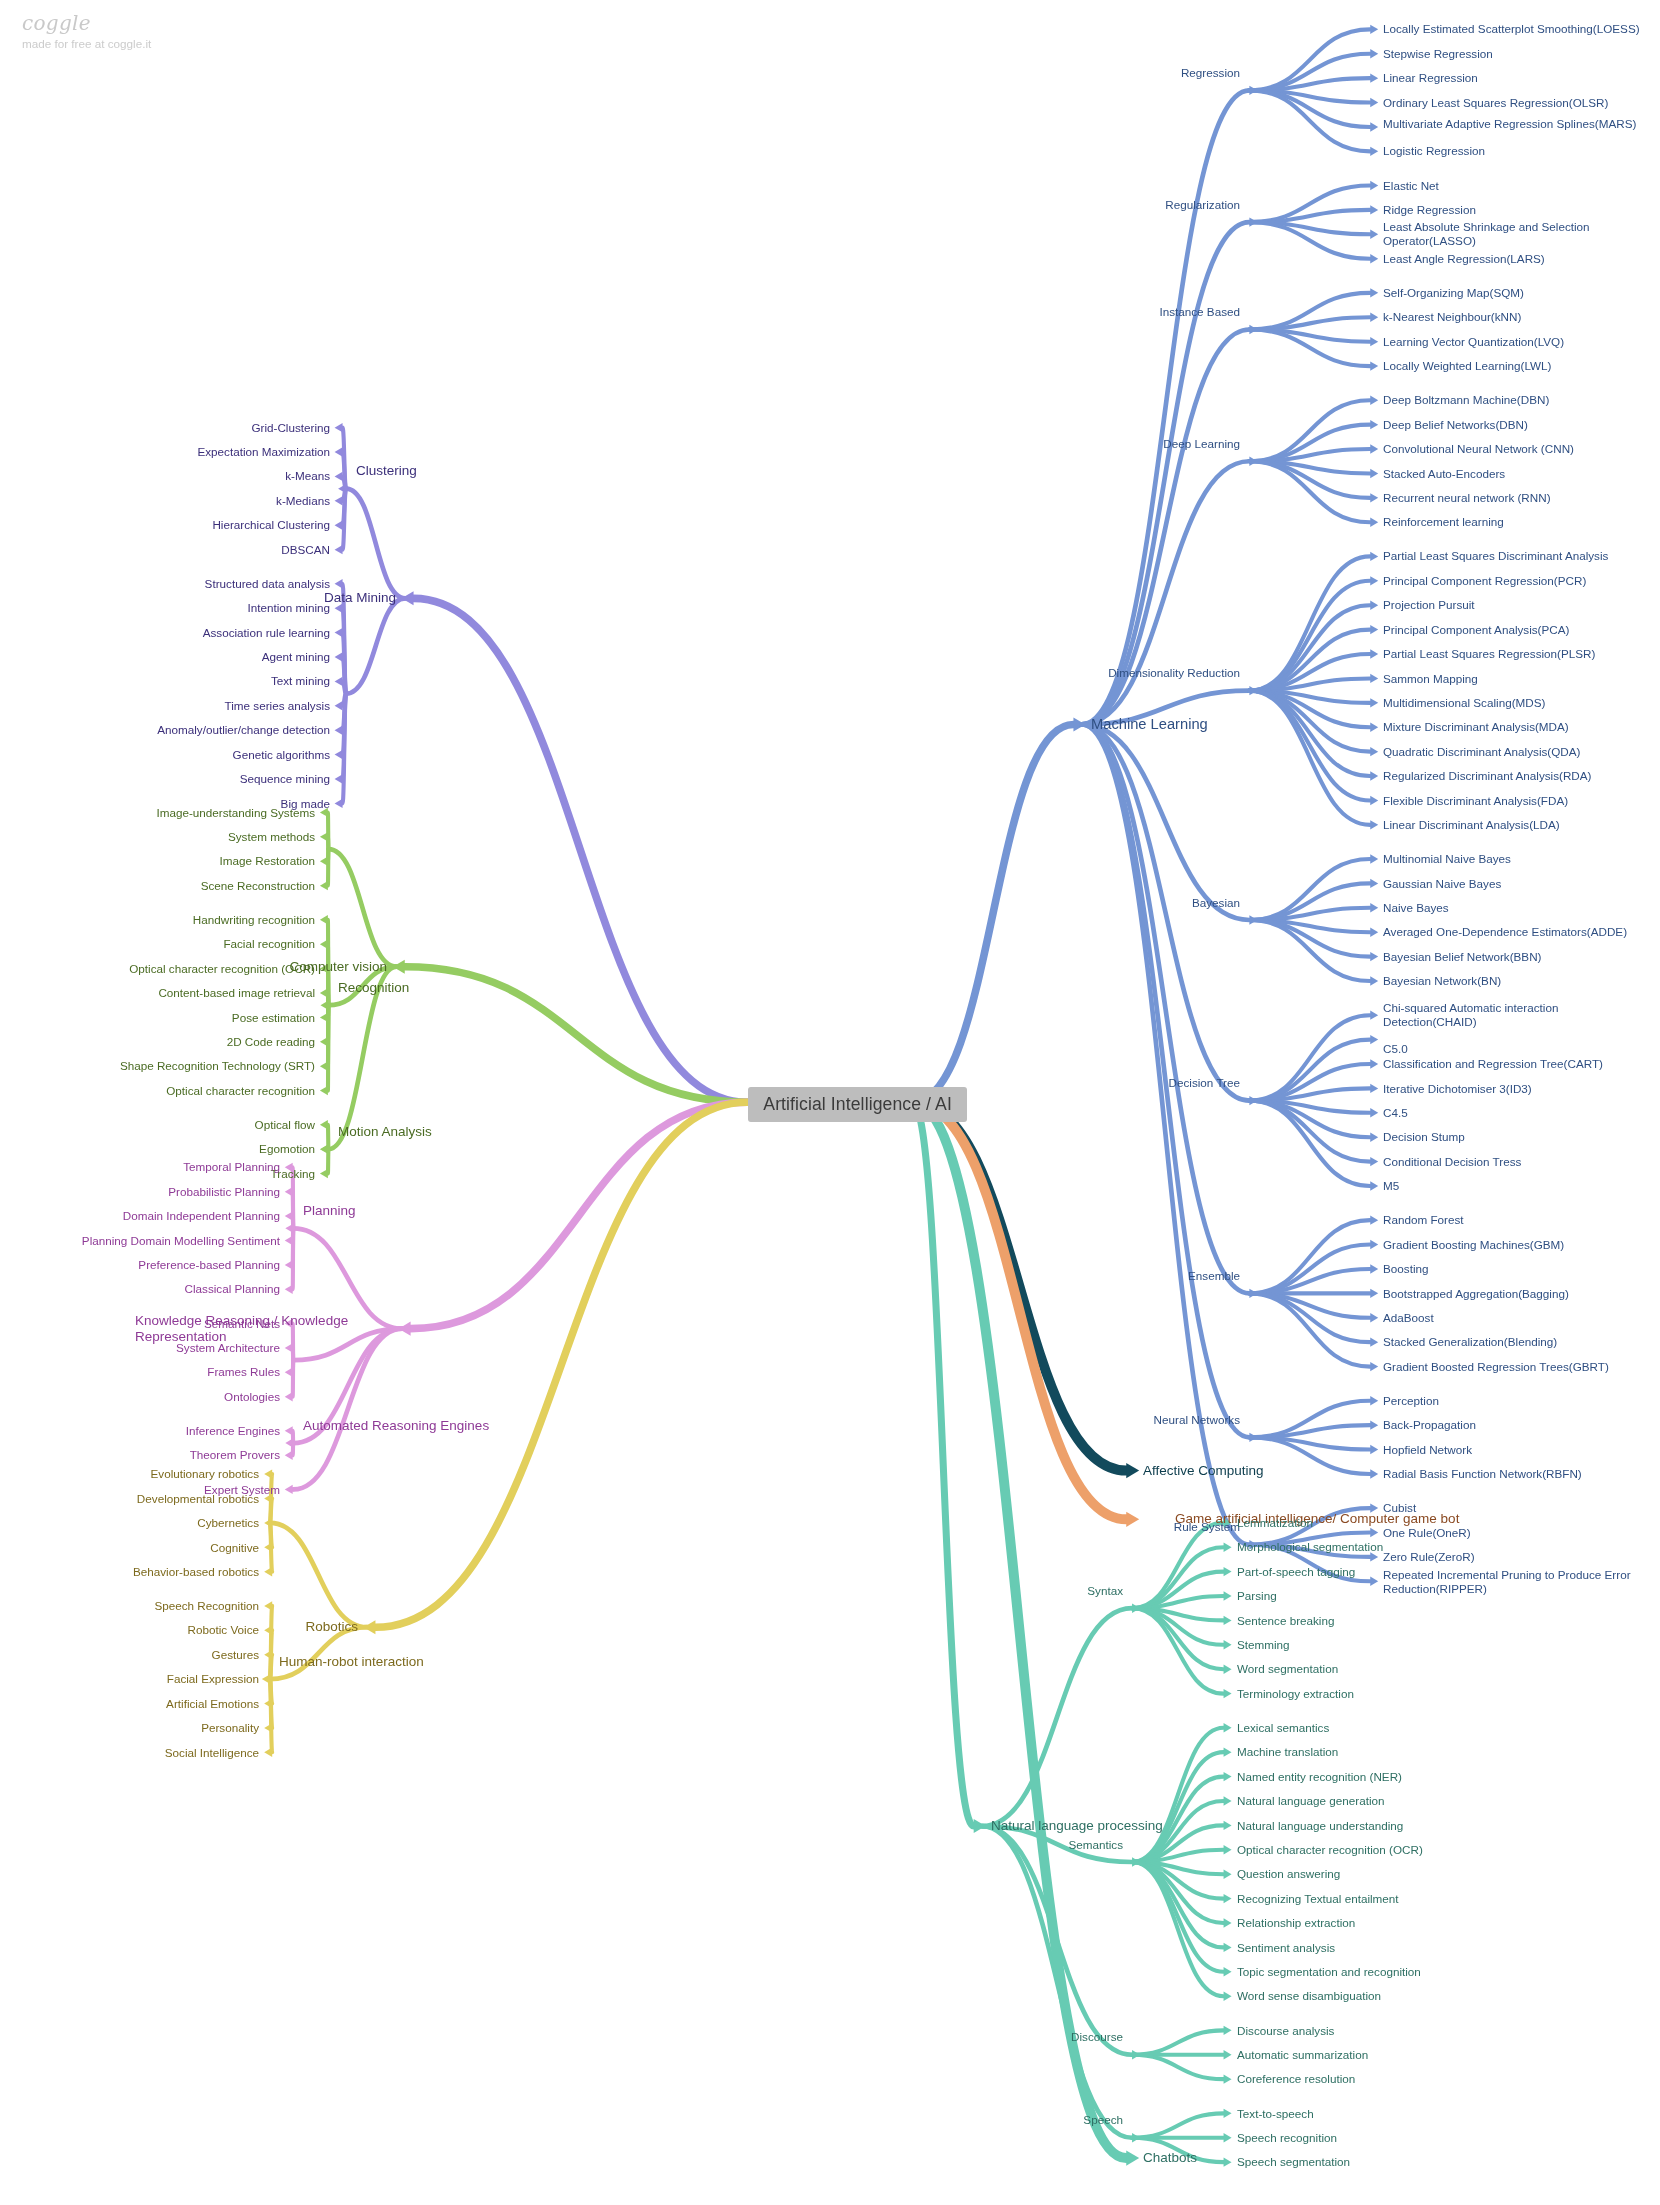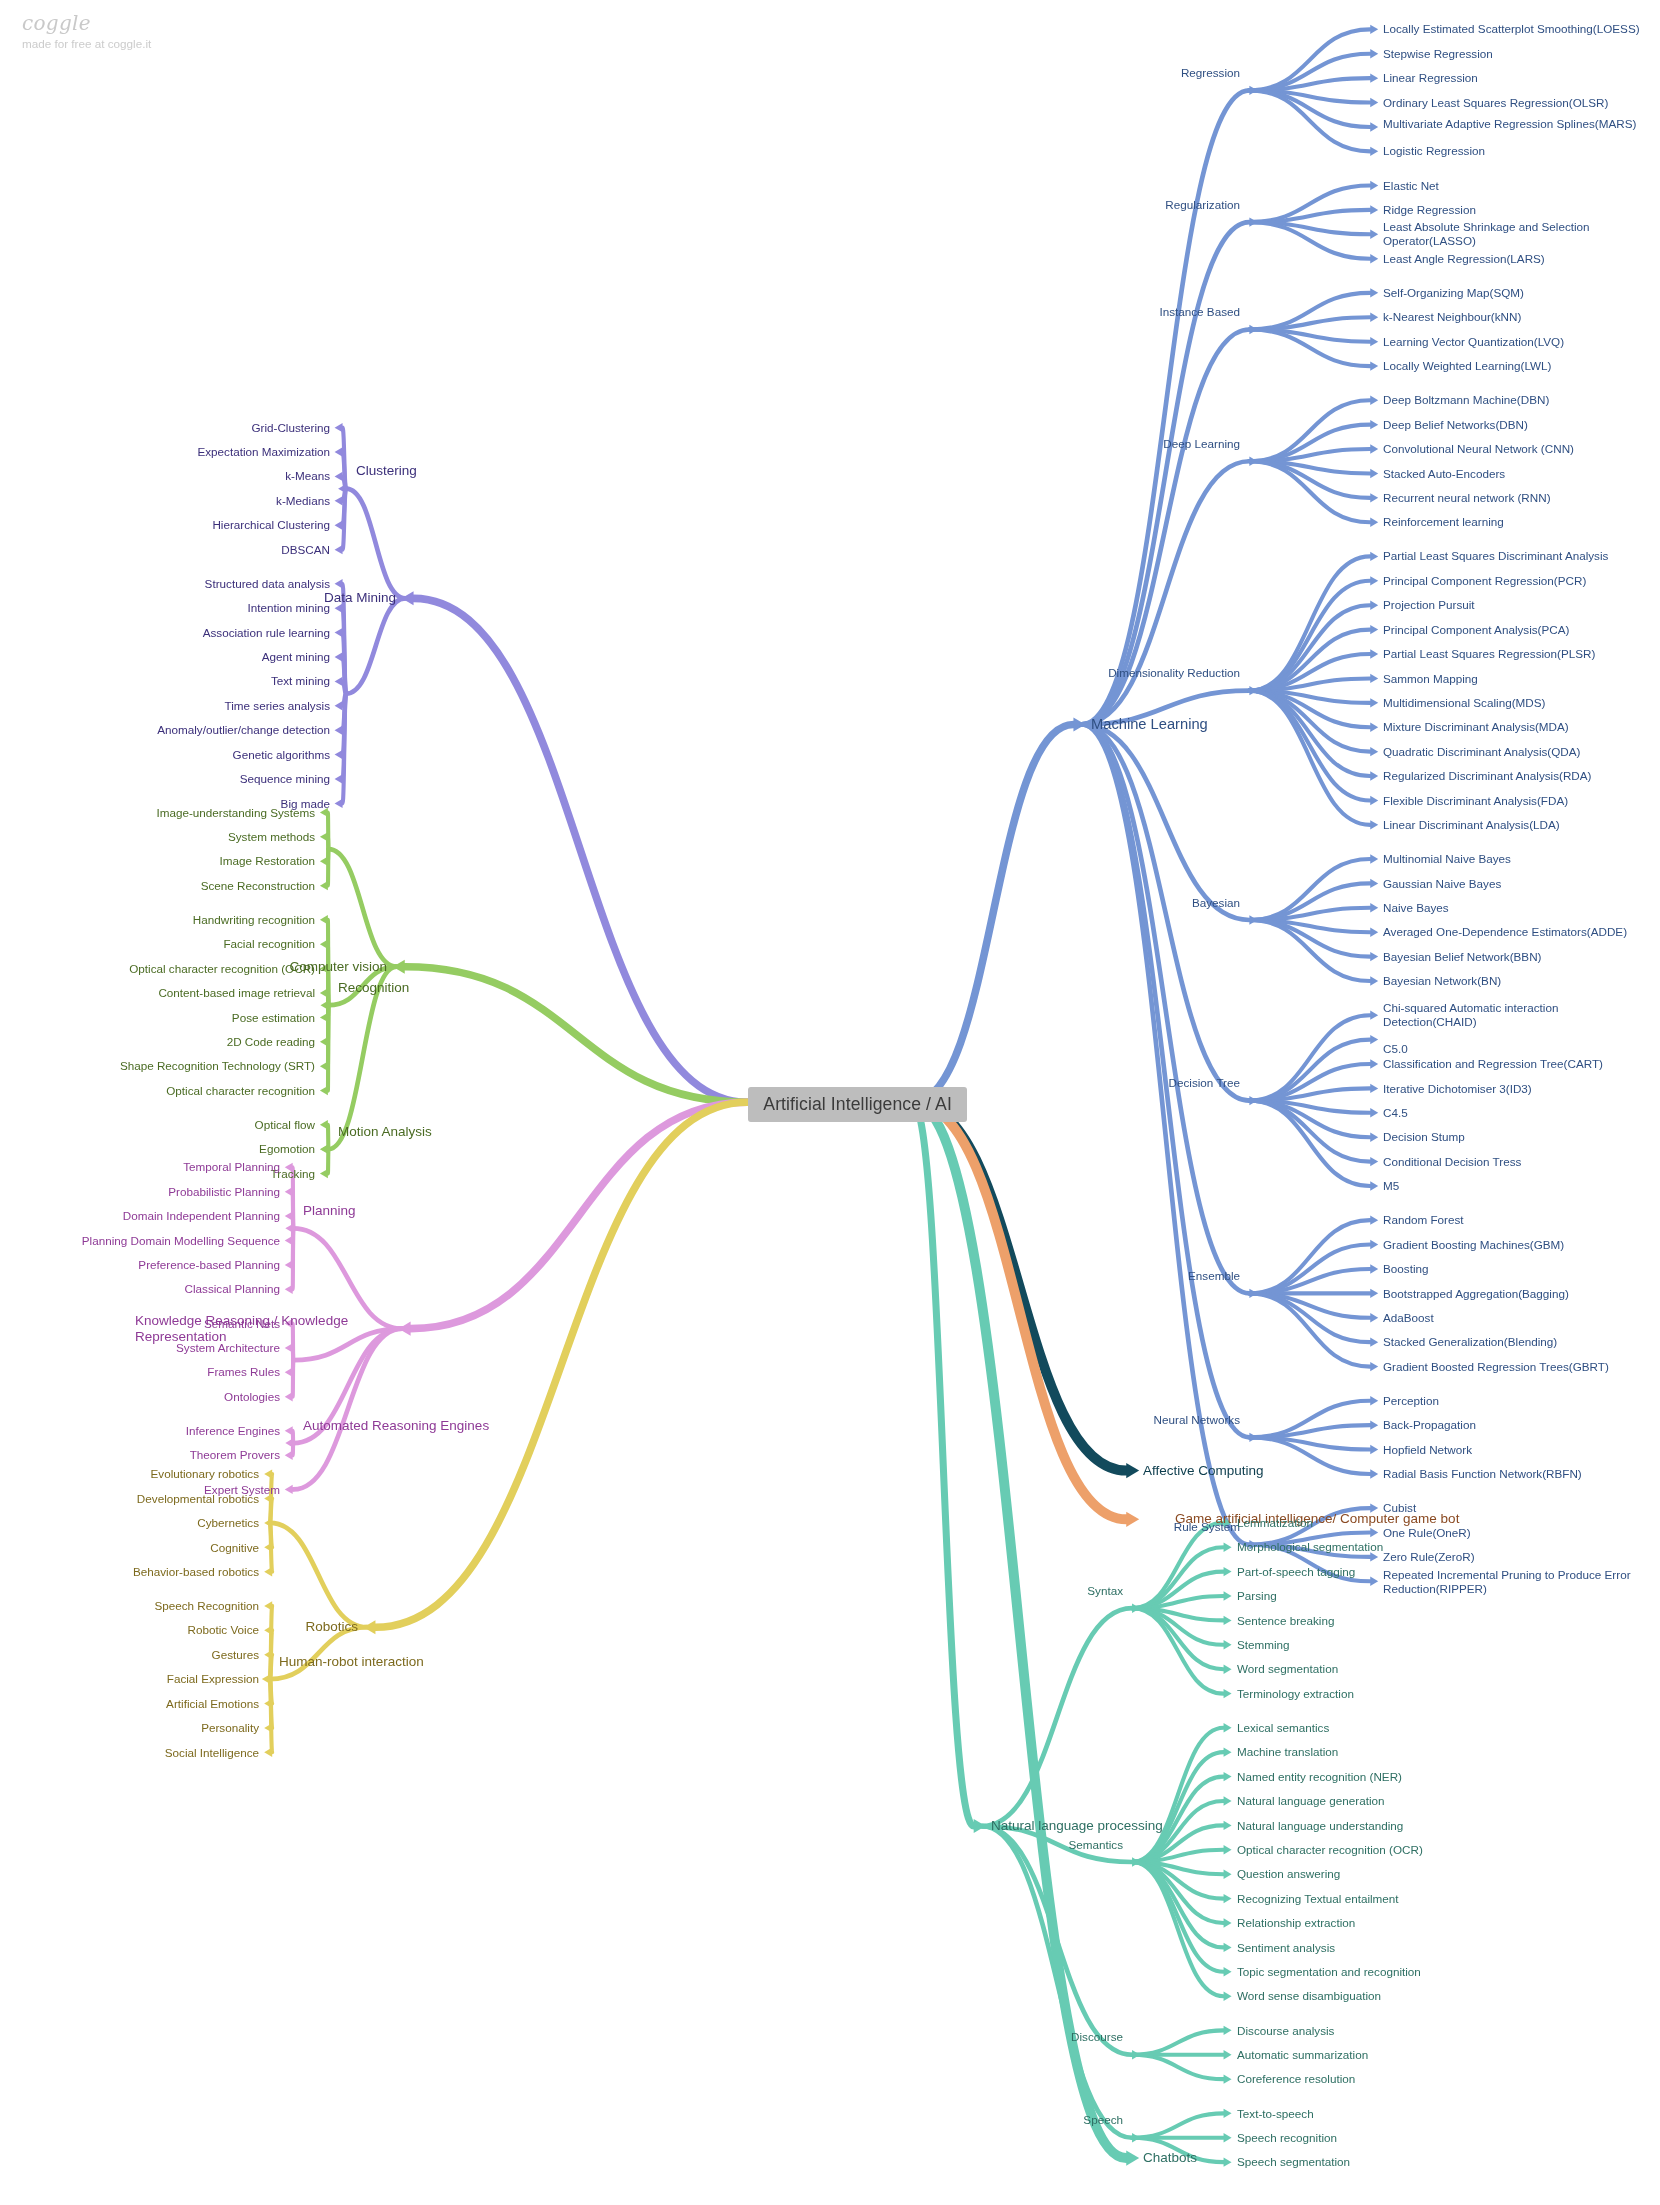--- a/index.html
+++ b/index.html
@@ -553,21 +553,21 @@
       <div class="lbl l s-sml c-cv" style="left: 315px; top: 1091px;">Optical character recognition</div>
       <div class="lbl r s-mid c-cv" style="left: 338px; top: 1132px;">Motion Analysis</div>
       <div class="lbl l s-sml c-cv" style="left: 315px; top: 1125px;">Optical flow</div>
       <div class="lbl l s-sml c-cv" style="left: 315px; top: 1149px;">Egomotion</div>
       <div class="lbl l s-sml c-cv" style="left: 315px; top: 1174px;">Tracking</div>
       <div class="lbl l s-mid c-kr wrap" style="left: 393px; top: 1329px;">Knowledge Reasoning / Knowledge Representation</div>
       <div class="lbl r s-mid c-kr" style="left: 303px; top: 1211px;">Planning</div>
       <div class="lbl l s-sml c-kr" style="left: 280px; top: 1167px;">Temporal Planning</div>
       <div class="lbl l s-sml c-kr" style="left: 280px; top: 1192px;">Probabilistic Planning</div>
       <div class="lbl l s-sml c-kr" style="left: 280px; top: 1216px;">Domain Independent Planning</div>
-      <div class="lbl l s-sml c-kr" style="left: 280px; top: 1241px;">Planning Domain Modelling Sequence</div>
+      <div class="lbl l s-sml c-kr" style="left: 280px; top: 1241px;">Planning Domain Modelling Sentiment</div>
       <div class="lbl l s-sml c-kr" style="left: 280px; top: 1265px;">Preference-based Planning</div>
       <div class="lbl l s-sml c-kr" style="left: 280px; top: 1289px;">Classical Planning</div>
       <div class="lbl l s-sml c-kr" style="left: 280px; top: 1324px;">Semantic Nets</div>
       <div class="lbl l s-sml c-kr" style="left: 280px; top: 1348px;">System Architecture</div>
       <div class="lbl l s-sml c-kr" style="left: 280px; top: 1372px;">Frames Rules</div>
       <div class="lbl l s-sml c-kr" style="left: 280px; top: 1397px;">Ontologies</div>
       <div class="lbl r s-mid c-kr" style="left: 303px; top: 1426px;">Automated Reasoning Engines</div>
       <div class="lbl l s-sml c-kr" style="left: 280px; top: 1431px;">Inference Engines</div>
       <div class="lbl l s-sml c-kr" style="left: 280px; top: 1455px;">Theorem Provers</div>
       <div class="lbl l s-sml c-kr" style="left: 280px; top: 1490px;">Expert System</div>

